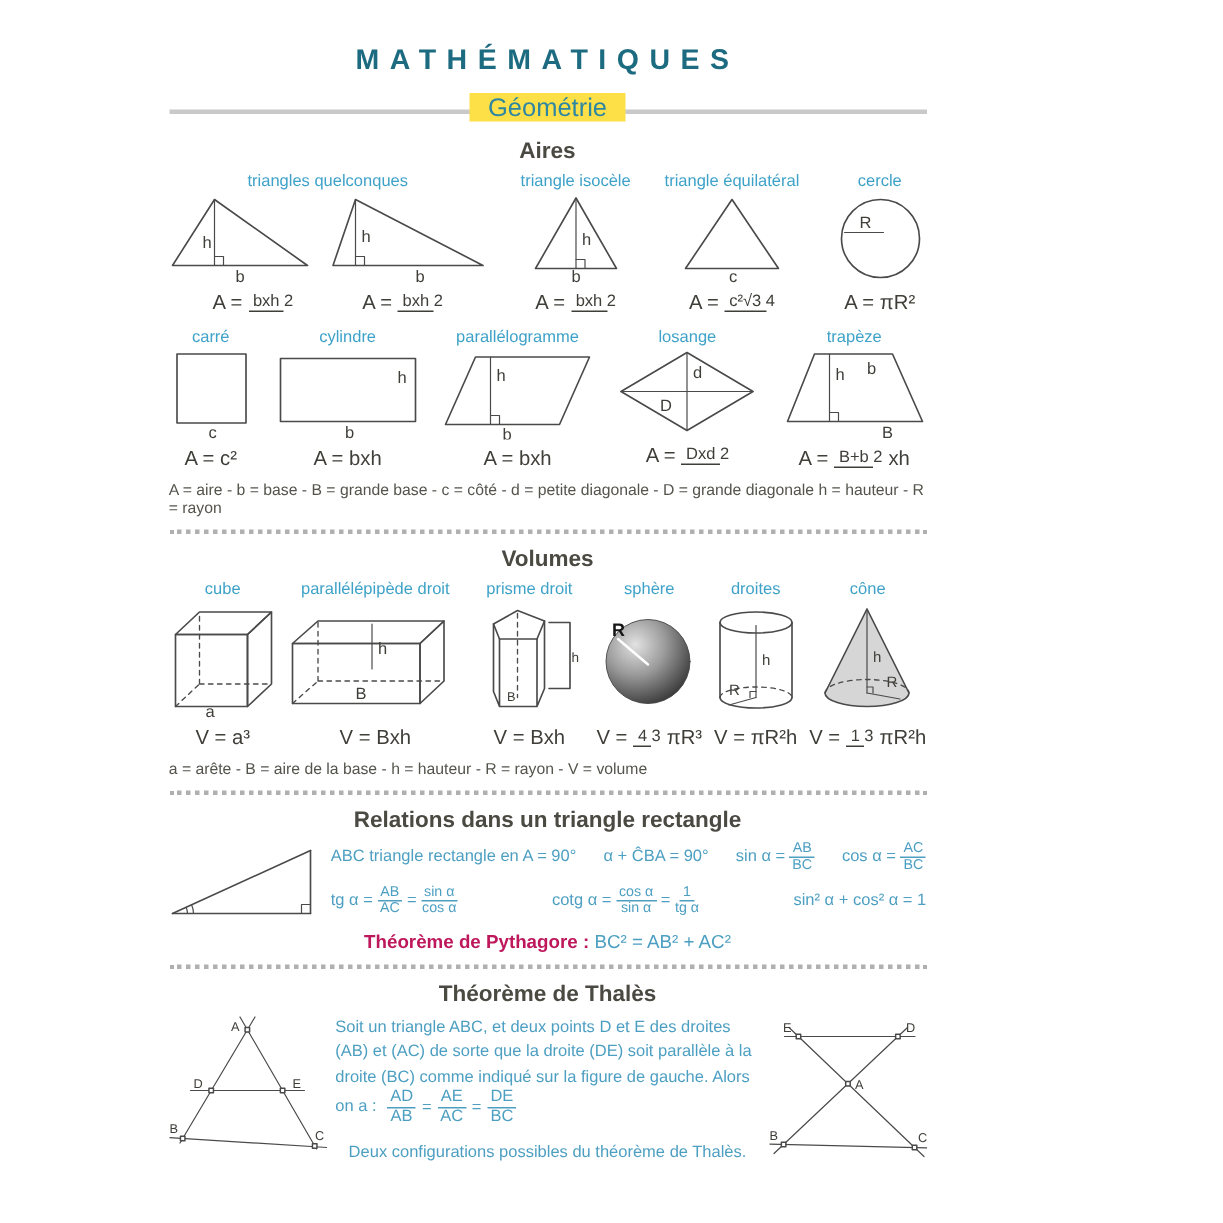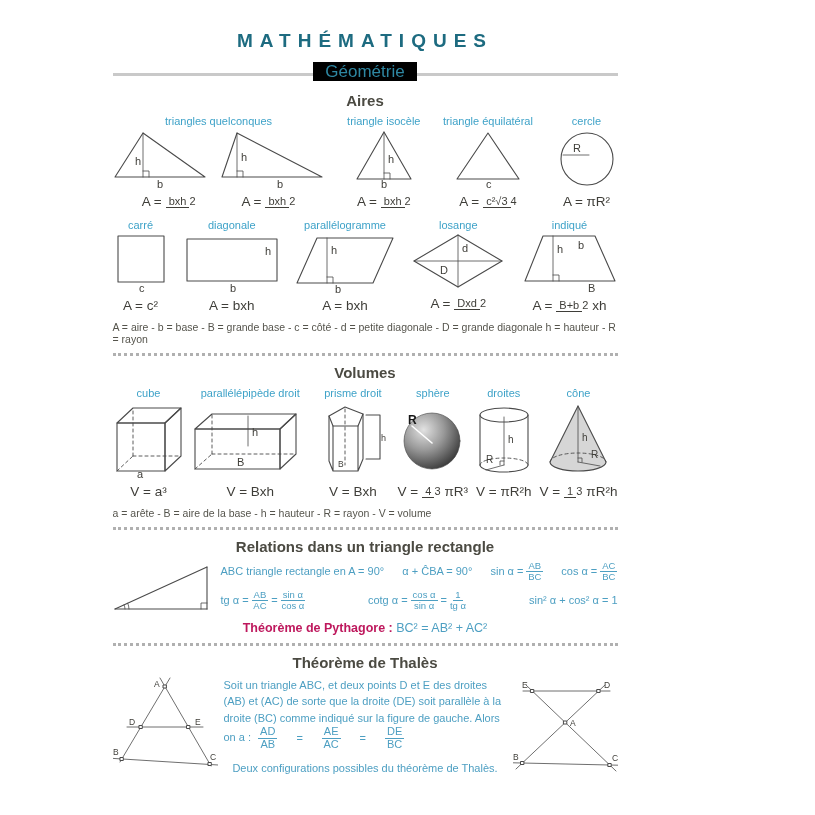--- a/index.html
+++ b/index.html
@@ -4,21 +4,21 @@
 <style>
   html,body{margin:0;padding:0;background:#fff;}
   .sheet{width:730px;height:815px;background:#fff;overflow:hidden;
          font-family:"Liberation Sans",sans-serif;color:#3f3e39;}
   .content{width:505px;margin:0 auto;padding-top:30px;}
 
   .main-title{text-align:center;font-size:19px;font-weight:bold;letter-spacing:7px;
               color:#1d6b80;margin:0 0 10px 0;}
   .subtitle{position:relative;text-align:center;height:24px;margin-bottom:4px;}
   .subtitle::before{content:"";position:absolute;left:0;right:0;top:11px;height:3px;background:#c9c9c9;}
-  .subtitle span{position:relative;background:#000000;padding:0 12px;color:#2e87a2;font-size:17px;}
+  .subtitle span{position:relative;background:#fde047;padding:0 12px;color:#2e87a2;font-size:17px;}
 
   .sec-head{text-align:center;font-weight:bold;font-size:15px;color:#4b4a42;margin:6px 0 6px 0;}
 
   .row{display:flex;justify-content:space-between;align-items:flex-start;}
   .cell{display:flex;flex-direction:column;align-items:center;}
   .shape-label{color:#3ea2c8;font-size:11px;margin-bottom:2px;white-space:nowrap;}
   .figs{display:flex;gap:12px;align-items:flex-end;}
   .fpair{display:flex;gap:46px;}
   .formula{margin-top:5px;color:#3f3e39;font-size:13.5px;display:inline-flex;align-items:center;gap:4px;white-space:nowrap;}
   .frac{display:inline-flex;flex-direction:row;line-height:1.1;font-size:11px;}
@@ -39,21 +39,21 @@
   .rel-row{display:flex;justify-content:space-between;align-items:center;margin-bottom:8px;}
   .rel-item{display:inline-flex;align-items:center;gap:3px;white-space:nowrap;}
   .sfrac{display:inline-flex;flex-direction:column;align-items:center;line-height:1.05;font-size:9.5px;}
   .sfrac .num{border-bottom:1px solid currentColor;padding:0 2px;}
   .pyth{text-align:center;font-size:12.5px;margin-top:2px;}
   .pyth .plabel{color:#be185d;font-weight:bold;}
   .pyth .pformula{color:#4d9fc2;}
 
   .thales-wrap{display:flex;gap:6px;align-items:flex-start;margin-top:2px;}
   .thales-mid{flex:1;color:#4d9fc2;font-size:11px;line-height:1.5;text-align:left;}
-  .fracgroup{display:inline-flex;align-items:center;gap:19px;vertical-align:middle;font-size:11px;margin-left:4px;}
+  .fracgroup{display:inline-flex;align-items:center;gap:4px;vertical-align:middle;font-size:11px;margin-left:4px;}
   .thales-caption{text-align:center;color:#4d9fc2;font-size:11px;margin-top:10px;}
 </style>
 </head>
 <body>
 
 <div class="sheet">
 <div class="content">
 
   <div class="main-title">MATHÉMATIQUES</div>
   <div class="subtitle">
@@ -147,21 +147,21 @@
     <div class="cell">
       <div class="shape-label">carré</div>
       <svg width="56" height="60" viewBox="0 0 56 60">
         <rect x="5" y="3" width="46" height="46"></rect>
         <text x="26" y="59">c</text>
       </svg>
       <span class="formula">A = c²</span>
     </div>
 
     <div class="cell">
-      <div class="shape-label">diagonale</div>
+      <div class="shape-label">cylindre</div>
       <svg width="94" height="60" viewBox="0 0 94 60">
         <rect x="2" y="6" width="90" height="42"></rect>
         <text x="80" y="22">h</text>
         <text x="45" y="59">b</text>
       </svg>
       <span class="formula">A = bxh</span>
     </div>
 
     <div class="cell">
       <div class="shape-label">parallélogramme</div>
@@ -187,21 +187,21 @@
       <span class="formula">
         <span>A =</span>
         <span class="frac">
               <span class="num">Dxd</span>
               <span class="den">2</span>
             </span>
       </span>
     </div>
 
     <div class="cell">
-      <div class="shape-label">indiqué</div>
+      <div class="shape-label">trapèze</div>
       <svg width="96" height="60" viewBox="0 0 96 60">
         <polygon points="21,3 73,3 93,48 3,48"></polygon>
             <line x1="31" y1="3" x2="31" y2="48" class="thin"></line>
         <path d="M31 42 h6 v6" class="thin"></path>
         <text x="56" y="16">b</text>
         <text x="35" y="20">h</text>
         <text x="66" y="59">B</text>
       </svg>
       <span class="formula">
         <span>A =</span>

